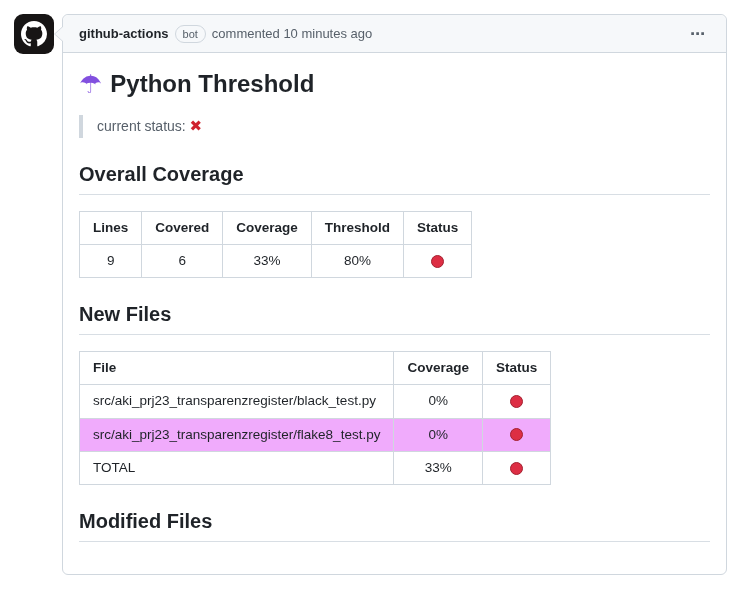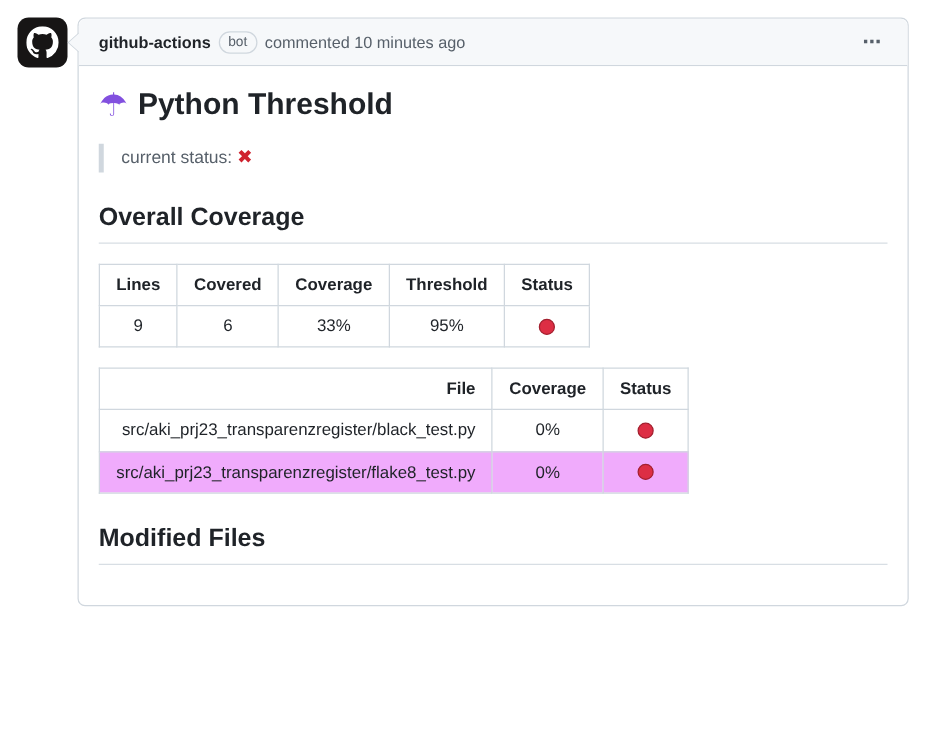--- a/index.html
+++ b/index.html
@@ -74,21 +74,21 @@
   }
   table.md {
     border-collapse: collapse; margin: 0 0 16px; font-size: 13.5px;
   }
   table.md th, table.md td {
     border: 1px solid #d0d7de; padding: 6px 13px;
   }
   table.md th { font-weight: 700; }
   table.md td { text-align: center; }
   table.md tr:nth-child(2n) td { background: #f0abfc; }
-  table.md th.left, table.md td.left { text-align: right; }
+  table.md th.left, table.md td.left { text-align: left; }
   .file-col { min-width: 268px; }
 
   .dot {
     display: inline-block; width: 13px; height: 13px; border-radius: 50%;
     vertical-align: middle; border: 1px solid transparent;
   }
   .dot[data-color="red"]   { background: #dd2e44; border-color: #a3202f; }
   .dot[data-color="green"] { background: #67c23a; border-color: #3f8a1f; }
 </style>
 </head>
@@ -133,46 +133,52 @@
             <th>Coverage</th>
             <th>Threshold</th>
             <th>Status</th>
           </tr>
         </thead>
         <tbody>
           <tr>
             <td>9</td>
             <td>6</td>
             <td>33%</td>
-            <td>95%</td>
+            <td>80%</td>
             <td><span class="dot" data-color="red"></span></td>
           </tr>
         </tbody>
       </table>
 
+      <h2 class="md">New Files</h2>
 
       <table class="md">
         <thead>
           <tr>
             <th class="left file-col">File</th>
             <th>Coverage</th>
             <th>Status</th>
           </tr>
         </thead>
         <tbody>
           <tr>
             <td class="left">src/aki_prj23_transparenzregister/black_test.py</td>
             <td>0%</td>
             <td><span class="dot" data-color="red"></span></td>
           </tr>
           <tr>
             <td class="left">src/aki_prj23_transparenzregister/flake8_test.py</td>
             <td>0%</td>
             <td><span class="dot" data-color="red"></span></td>
           </tr>
+          <tr>
+            <td class="left">TOTAL</td>
+            <td>33%</td>
+            <td><span class="dot" data-color="red"></span></td>
+          </tr>
         </tbody>
       </table>
 
       <h2 class="md">Modified Files</h2>
 
     </div>
   </div>
 </div>
 
 </body></html>

